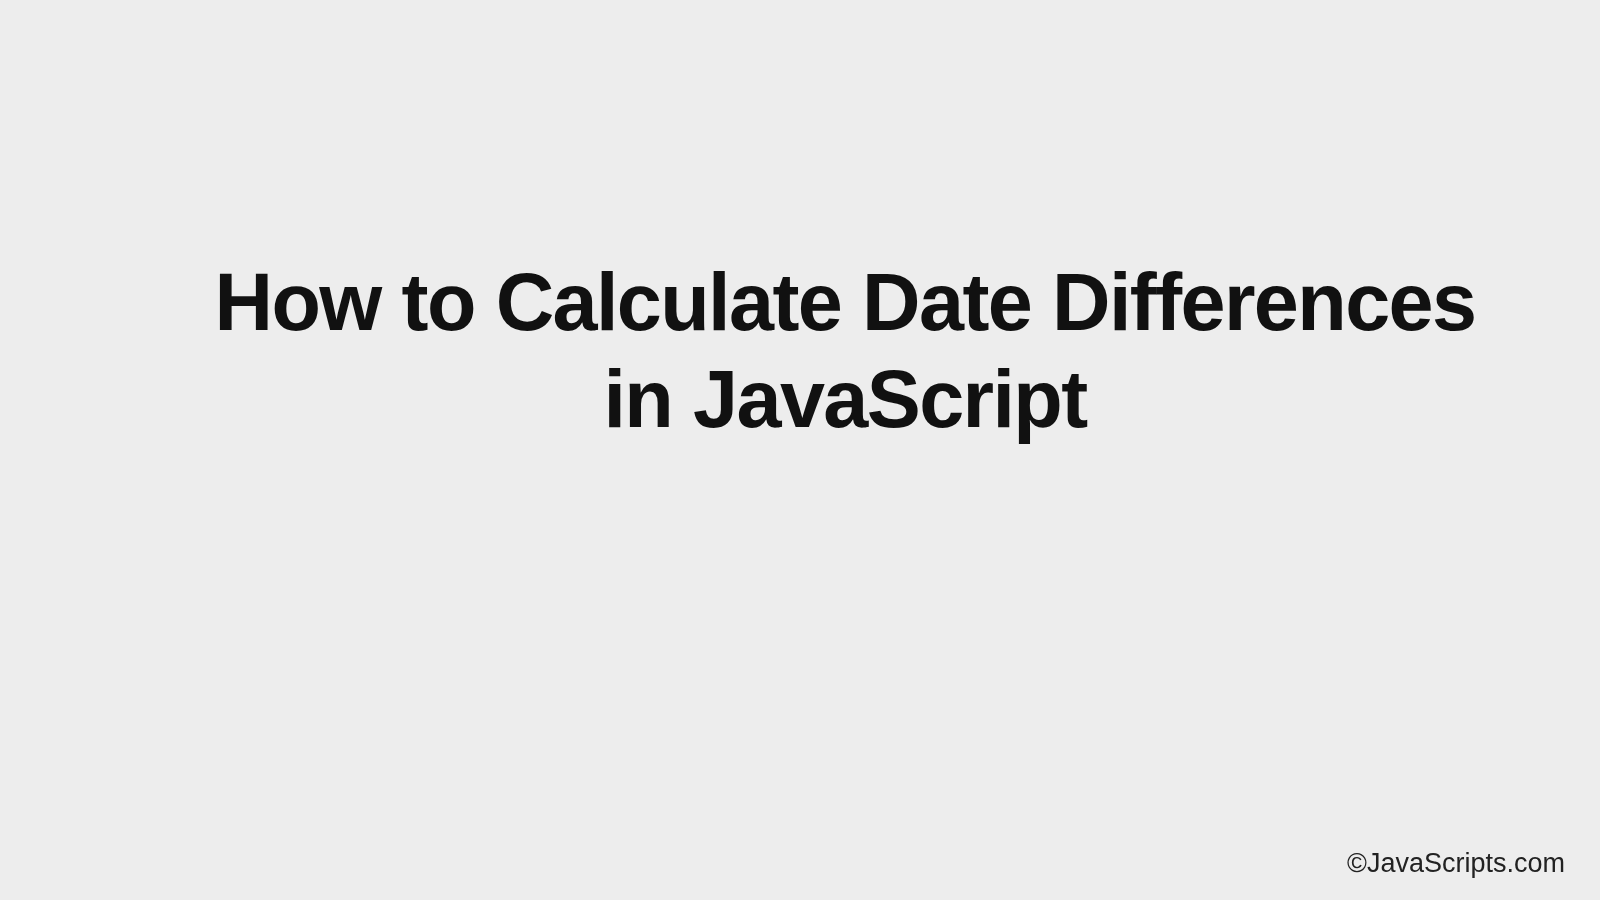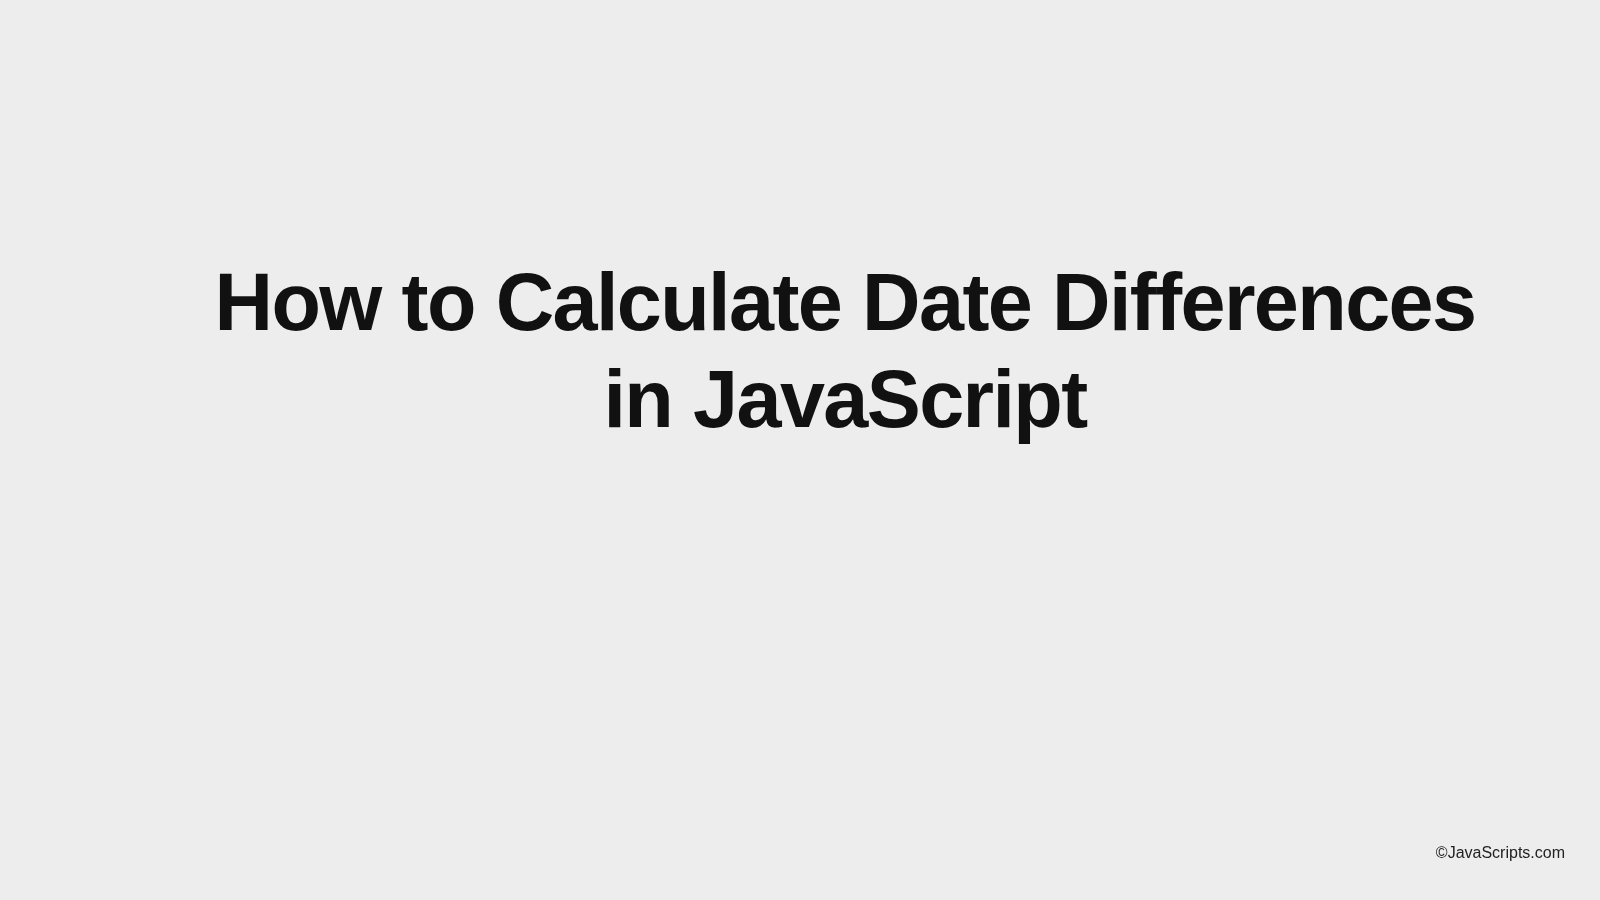--- a/index.html
+++ b/index.html
@@ -31,23 +31,23 @@
     .title {
       font-size: 81px;
       font-weight: 700;
       color: #111111;
       line-height: 1.2;
       letter-spacing: -0.02em;
     }
     
     .footer {
       position: absolute;
-      bottom: 53px;
+      bottom: 36px;
       right: 50px;
-      font-size: 16px;
+      font-size: 27px;
       color: #222222;
       font-weight: 400;
     }
   </style>
 </head>
 <body>
 
 <div class="title-container">
   <h1 class="title">How to Calculate Date Differences in JavaScript</h1>
 </div>

